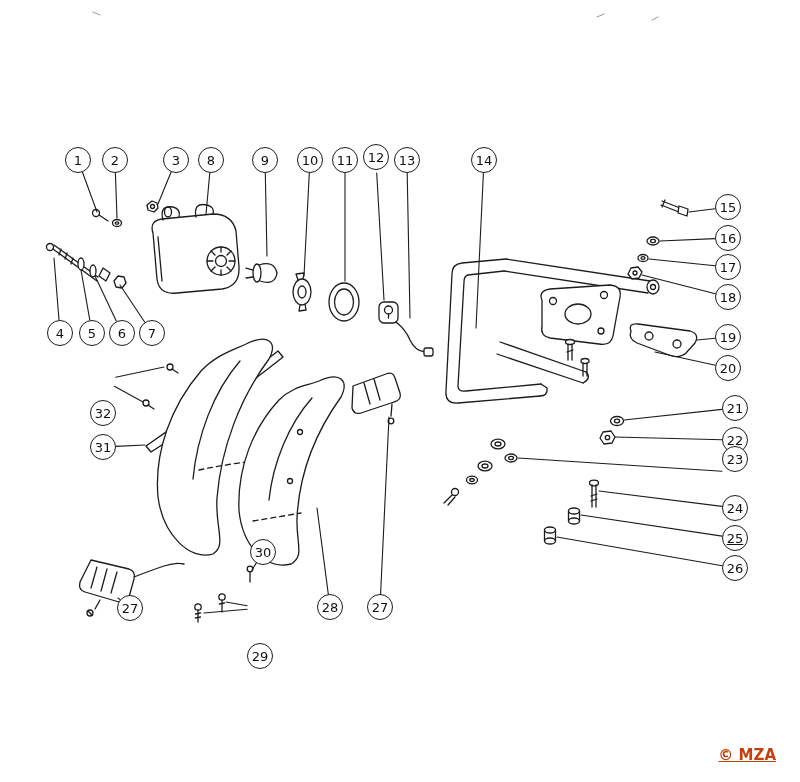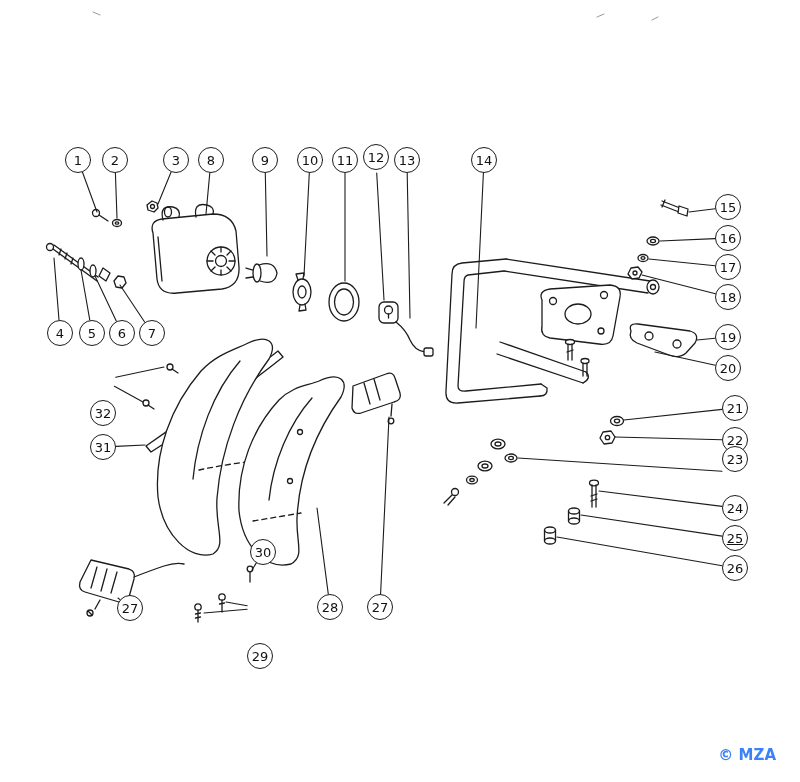--- a/index.html
+++ b/index.html
@@ -297,14 +297,14 @@
       <div class="callout" style="left: 722px; top: 555px;">26</div>
       <div class="callout" style="left: 90px; top: 367px; margin-top: 33px;">32</div>
       <div class="callout" style="left: 90px; top: 434px;">31</div>
       <div class="callout" style="left: 117px; top: 595px;">27</div>
       <div class="callout" style="left: 247px; top: 595px; margin-top: 48px;">29</div>
       <div class="callout" style="left: 250px; top: 539px;">30</div>
       <div class="callout" style="left: 317px; top: 594px;">28</div>
       <div class="callout" style="left: 367px; top: 594px;">27</div>
     </div>
 
-  <div class="watermark" style="color: #3b82f6;">© MZA</div>
+  <div class="watermark" style="color: #c2410c; text-decoration: underline;">© MZA</div>
 </div>
 
 </body></html>

